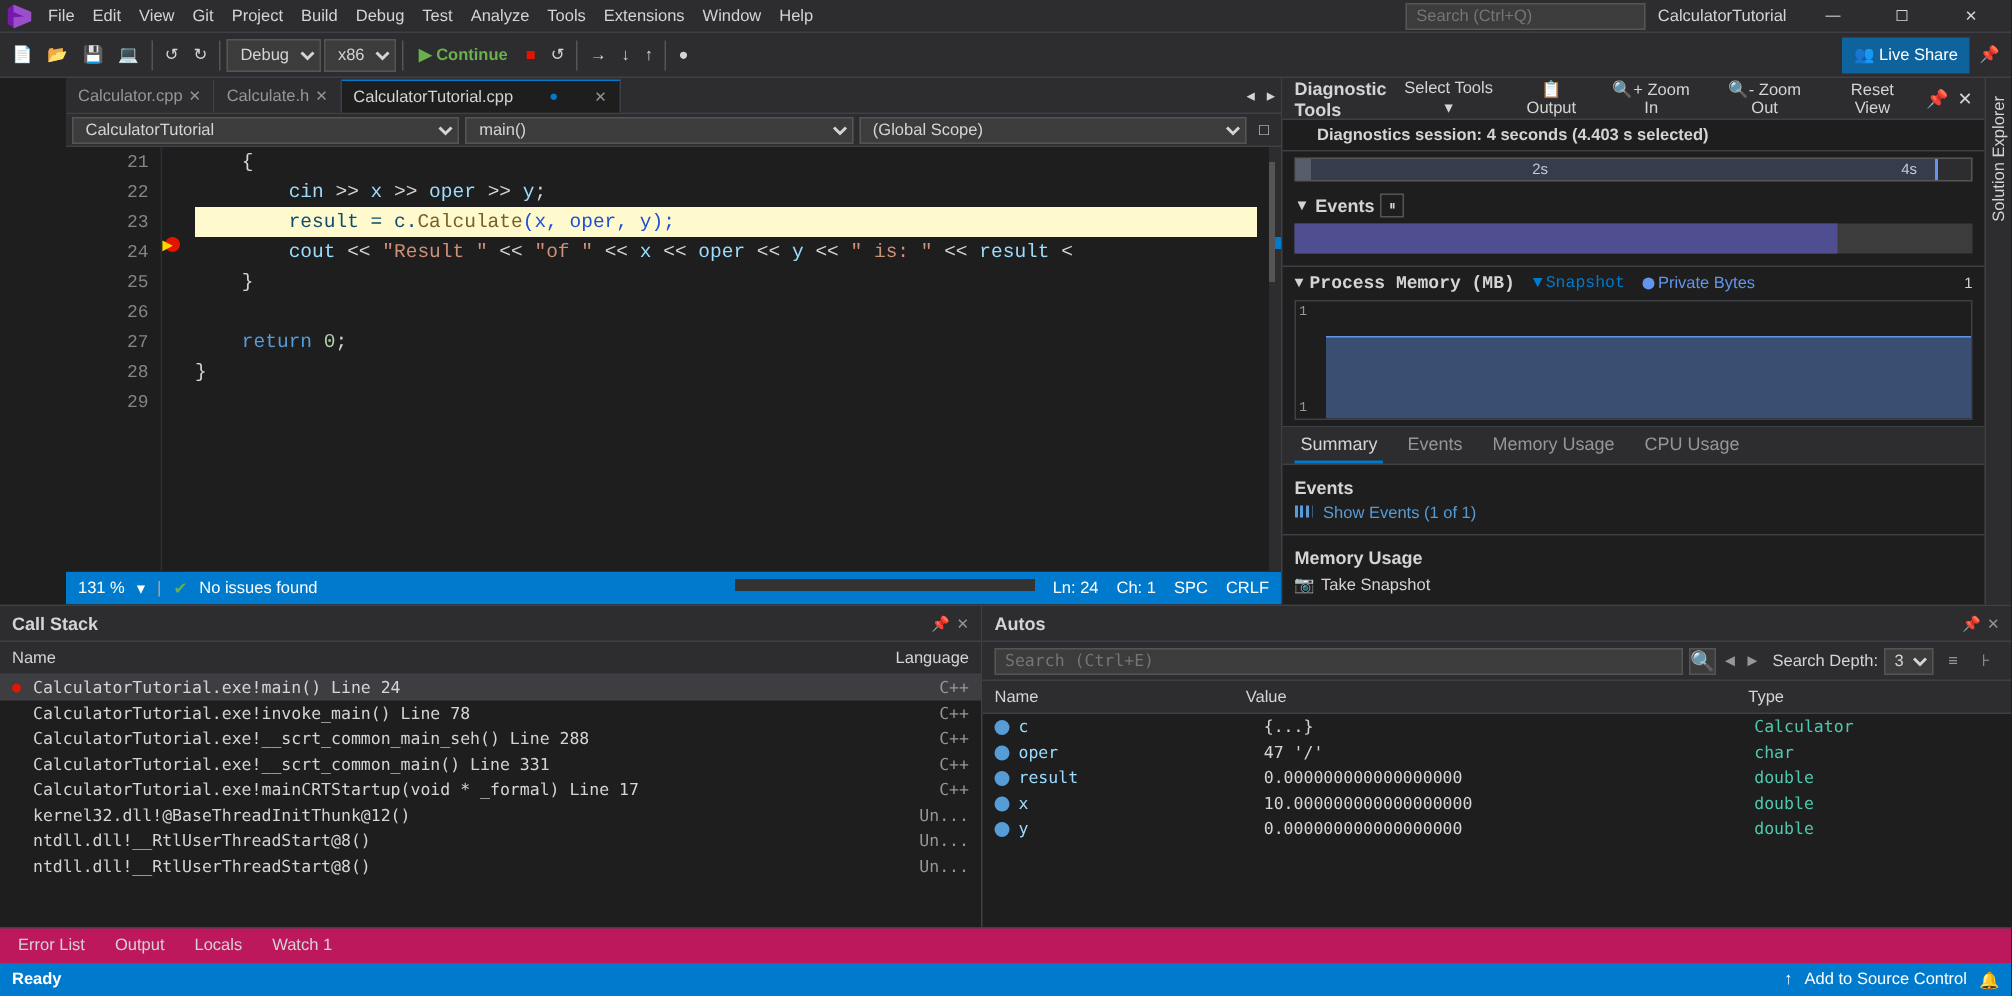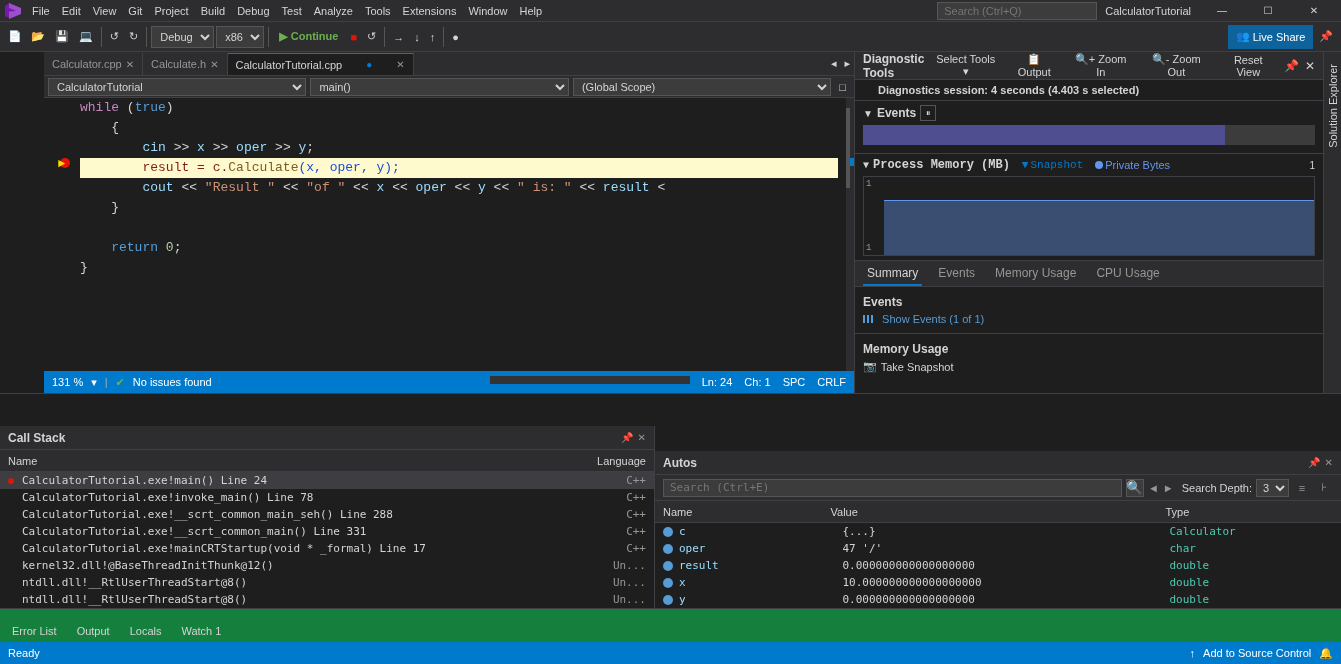--- a/index.html
+++ b/index.html
@@ -101,21 +101,21 @@
     .events-title { font-size: 12px; font-weight: bold; color: #d4d4d4; font-family: 'Segoe UI', sans-serif; margin-bottom: 4px; }
     .show-events { font-size: 11px; color: #569cd6; cursor: pointer; font-family: 'Segoe UI', sans-serif; }
     .dots { display: inline-block; width: 12px; height: 8px; background: repeating-linear-gradient(90deg, #569cd6 0 2px, transparent 2px 4px); margin-right: 4px; }
 
     
     .mem-usage-section { padding: 8px; }
     .mem-usage-title { font-size: 12px; font-weight: bold; color: #d4d4d4; font-family: 'Segoe UI', sans-serif; margin-bottom: 4px; }
     .take-snapshot-btn { display: flex; align-items: center; gap: 4px; font-size: 11px; color: #d4d4d4; cursor: pointer; background: transparent; border: none; font-family: 'Segoe UI', sans-serif; }
 
     
-    .bottom-area { display: flex; height: 215px; border-top: 1px solid #3f3f46; align-items: flex-end; }
+    .bottom-area { display: flex; height: 215px; border-top: 1px solid #3f3f46; }
 
     
     .callstack-panel { display: flex; flex-direction: column; flex: 0 0 655px; border-right: 1px solid #3f3f46; }
     .panel-header { display: flex; align-items: center; height: 24px; background: #2d2d30; padding: 0 8px; border-bottom: 1px solid #3f3f46; gap: 4px; }
     .panel-title { font-size: 12px; color: #d4d4d4; font-family: 'Segoe UI', sans-serif; font-weight: bold; flex: 1; }
     .panel-btn { background: transparent; border: none; color: #969696; cursor: pointer; font-size: 10px; }
 
     .callstack-columns { display: flex; background: #2d2d30; height: 22px; align-items: center; padding: 0 8px; border-bottom: 1px solid #3f3f46; gap: 0; font-size: 11px; color: #d4d4d4; font-family: 'Segoe UI', sans-serif; }
     .col-name { flex: 1; }
     .col-lang { width: 50px; text-align: right; }
@@ -144,26 +144,26 @@
 
     .autos-list { flex: 1; overflow-y: auto; }
     .autos-row { display: flex; padding: 2px 8px; font-size: 11px; font-family: 'Consolas', monospace; align-items: center; }
     .arow-icon { width: 16px; flex-shrink: 0; display: flex; align-items: center; }
     .arow-name { flex: 1; color: #9cdcfe; }
     .arow-value { flex: 2; color: #d4d4d4; }
     .arow-type { flex: 1; color: #4ec9b0; }
     .var-dot { width: 10px; height: 10px; border-radius: 50%; background: #569cd6; flex-shrink: 0; }
 
     
-    .bottom-tabs { height: 34px; background: #15803d; display: flex; align-items: flex-end; padding: 0 8px; gap: 12px; border-top: 1px solid #3f3f46; }
+    .bottom-tabs { height: 24px; background: #be185d; display: flex; align-items: flex-start; padding: 0 8px; gap: 12px; border-top: 1px solid #3f3f46; }
     .bottom-tab { font-size: 11px; color: #d4d4d4; cursor: pointer; font-family: 'Segoe UI', sans-serif; padding: 0 4px; height: 22px; display: flex; align-items: center; }
 
     
     .status-bar { height: 22px; background: #007acc; display: flex; align-items: center; padding: 0 8px; font-size: 11px; color: #fff; font-family: 'Segoe UI', sans-serif; }
-    .status-ready { display: flex; align-items: center; gap: 4px; }
+    .status-ready { display: flex; align-items: center; gap: 4px; font-weight: bold; }
     .status-right { margin-left: auto; display: flex; align-items: center; gap: 8px; }
 
     
     .sol-exp { width: 18px; background: #2d2d30; border-left: 1px solid #3f3f46; display: flex; flex-direction: column; align-items: center; padding-top: 4px; }
     .sol-exp-label { writing-mode: vertical-rl; font-size: 11px; color: #d4d4d4; font-family: 'Segoe UI', sans-serif; transform: rotate(180deg); margin-top: 8px; cursor: pointer; }
 
     .gutter { width: 14px; background: #1e1e1e; flex-shrink: 0; }
   </style>
 </head>
 <body>
@@ -261,36 +261,44 @@
       <select class="path-select">
         <option>(Global Scope)</option>
       </select>
       <button class="tb-btn">□</button>
     </div>
 
     <div class="code-container">
       <div class="gutter">
         
       </div>
+      <div class="line-numbers">
+        <div>21</div>
+        <div>22</div>
+        <div>23</div>
+        <div>24</div>
+        <div>25</div>
+        <div>26</div>
+        <div>27</div>
+        <div>28</div>
+        <div>29</div>
+      </div>
       <div style="width:14px;background:#1e1e1e;flex-shrink:0;position:relative;">
         <div style="position:absolute;top:60px;left:2px;width:10px;height:10px;border-radius:50%;background:#e51400;"></div>
         <div style="position:absolute;top:60px;left:0;color:#ffd700;font-size:12px;line-height:1;">►</div>
       </div>
       <div class="code-lines" style="font-size:13px;">
         <div class="code-line">
-          <span class="kw2">while</span><span> (</span><span class="kw">true</span><span>)</span>
-        </div>
-        <div class="code-line">
           <span>    {</span>
         </div>
         <div class="code-line">
           <span>        </span><span class="var">cin</span><span> &gt;&gt; </span><span class="var">x</span><span> &gt;&gt; </span><span class="var">oper</span><span> &gt;&gt; </span><span class="var">y</span><span>;</span>
         </div>
         <div class="code-line" style="background:#fffacd;color:#000;">
-          <span style="background:#fffacd;">        </span><span style="color:#7f1d1d;text-align:right;">result = c.</span><span style="color:#795e26;">Calculate</span><span style="color:#1d4ed8;text-align:right;">(x, oper, y);</span>
+          <span style="background:#fffacd;">        </span><span style="color:#0c4a6e;text-align:right;">result = c.</span><span style="color:#795e26;">Calculate</span><span style="color:#1d4ed8;text-align:right;">(x, oper, y);</span>
         </div>
         <div class="code-line">
           <span>        </span><span class="var">cout</span><span> &lt;&lt; </span><span class="str">"Result "</span><span> &lt;&lt; </span><span class="str">"of "</span><span> &lt;&lt; </span><span class="var">x</span><span> &lt;&lt; </span><span class="var">oper</span><span> &lt;&lt; </span><span class="var">y</span><span> &lt;&lt; </span><span class="str">" is: "</span><span> &lt;&lt; </span><span class="var">result</span><span> &lt;</span>
         </div>
         <div class="code-line">
           <span>    }</span>
         </div>
         <div class="code-line"></div>
         <div class="code-line">
           <span>    </span><span class="kw">return</span><span> </span><span class="num">0</span><span>;</span>
@@ -346,20 +354,30 @@
       </button>
       <button class="diag-btn">Reset View</button>
       <span class="diag-pin">📌</span>
       <span style="cursor:pointer;color:#d4d4d4;">✕</span>
     </div>
 
     <div class="diag-session">
       <span>Diagnostics session:</span> <span style="font-weight:bold;">4 seconds (4.403 s selected)</span>
     </div>
 
+    <div class="timeline">
+      <div class="timeline-track" style="flex:1;height:16px;background:#2d2d30;border:1px solid #555;position:relative;">
+        <div style="position:absolute;left:0;top:0;width:10px;height:100%;background:#555;"></div>
+        <span style="position:absolute;left:35%;font-size:10px;color:#d4d4d4;font-family:'Segoe UI',sans-serif;">2s</span>
+        <span style="position:absolute;right:8%;font-size:10px;color:#d4d4d4;font-family:'Segoe UI',sans-serif;">4s</span>
+        <div style="position:absolute;right:5%;top:0;width:2px;height:100%;background:#6495ed;"></div>
+
+        <div style="position:absolute;left:0;right:5%;top:0;bottom:0;background:rgba(100,149,237,0.15);"></div>
+      </div>
+    </div>
 
     <div class="diag-section">
       <div class="diag-section-header">
         <span class="section-arrow">▼</span>
         <span class="section-title">Events</span>
         <button class="pause-btn">⏸</button>
       </div>
       <div class="events-bar">
         <div class="events-bar-fill"></div>
       </div>

